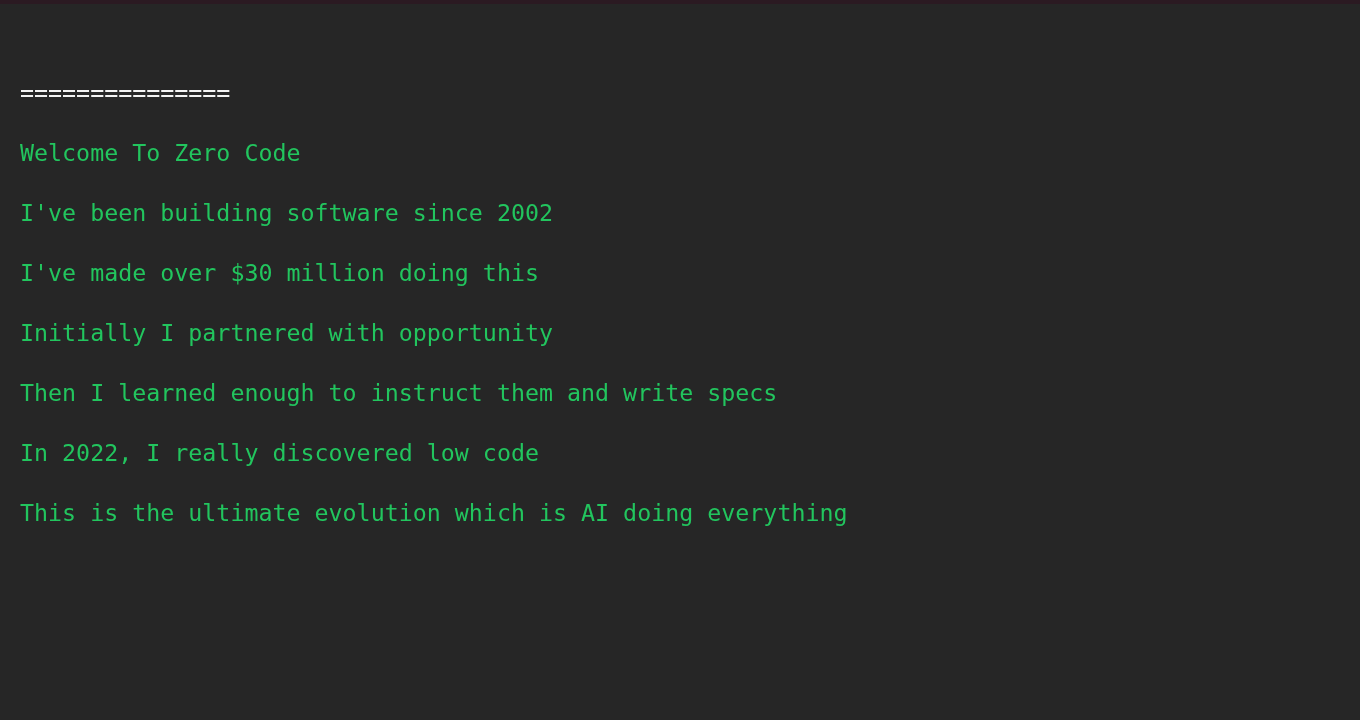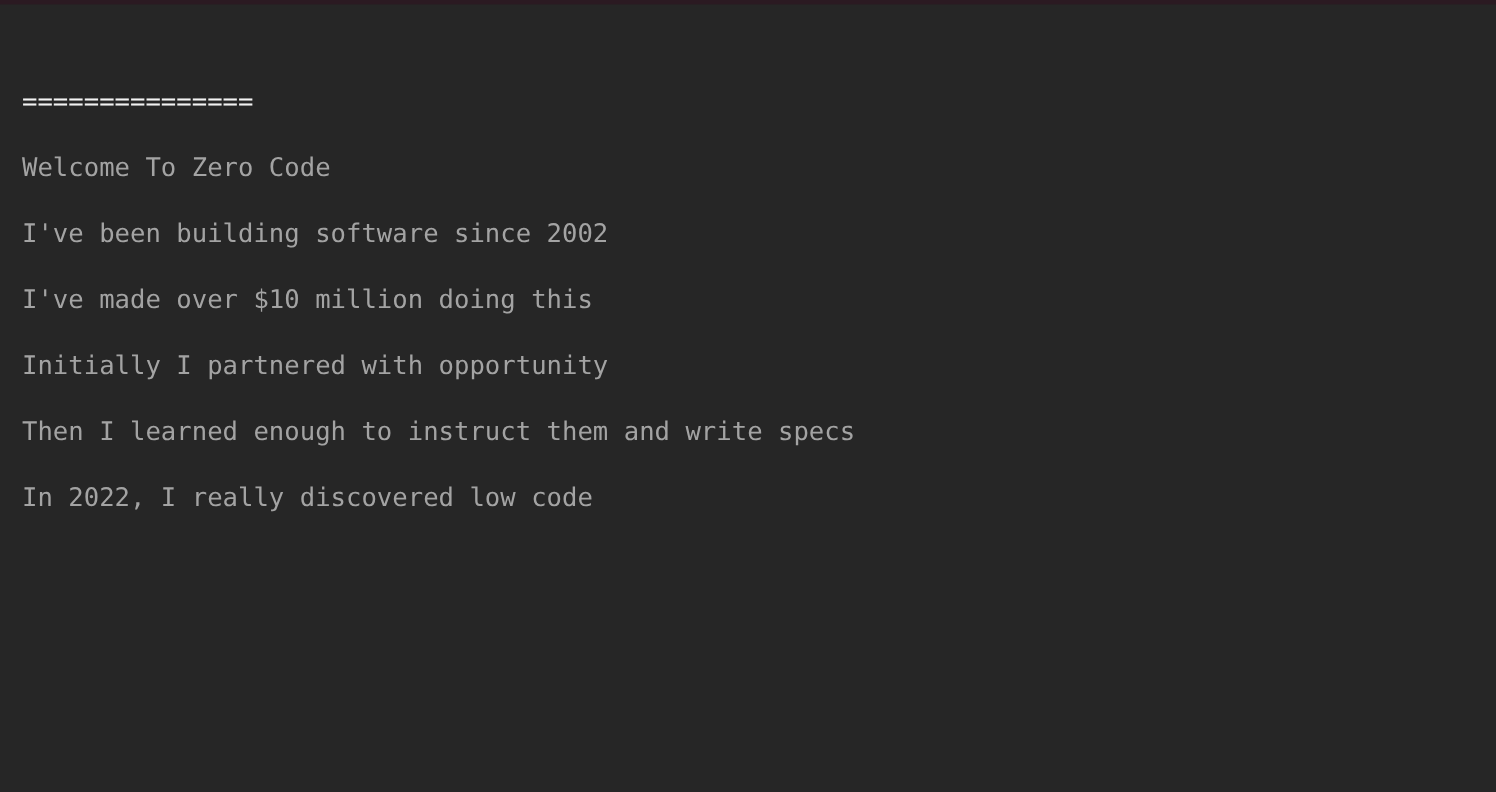--- a/index.html
+++ b/index.html
@@ -40,21 +40,21 @@
     top: 63px;
     left: 20px;
     width: 1320px;
   }
 
   .line {
     height: 60px;
     line-height: 60px;
     font-size: 23.3px;
     letter-spacing: 0px;
-    color: #a3a3a3;
+    color: #22c55e;
     white-space: pre;
     text-align: left;
   }
 
   .line.rule {
     color: #f2f2f2;
   }
 </style>
 </head>
 <body>
@@ -66,23 +66,24 @@
   <div class="transcript">
 
     <div class="line rule">===============</div>
 
     <div class="line">Welcome To Zero Code</div>
 
 
 
     <div class="line">I've been building software since 2002</div>
 
-    <div class="line">I've made over $10 million doing this</div>
+    <div class="line">I've made over $30 million doing this</div>
 
     <div class="line">Initially I partnered with opportunity</div>
 
     <div class="line">Then I learned enough to instruct them and write specs</div>
 
     <div class="line">In 2022, I really discovered low code</div>
 
+    <div class="line">This is the ultimate evolution which is AI doing everything</div>
 
   </div>
 </div>
 
 </body></html>

